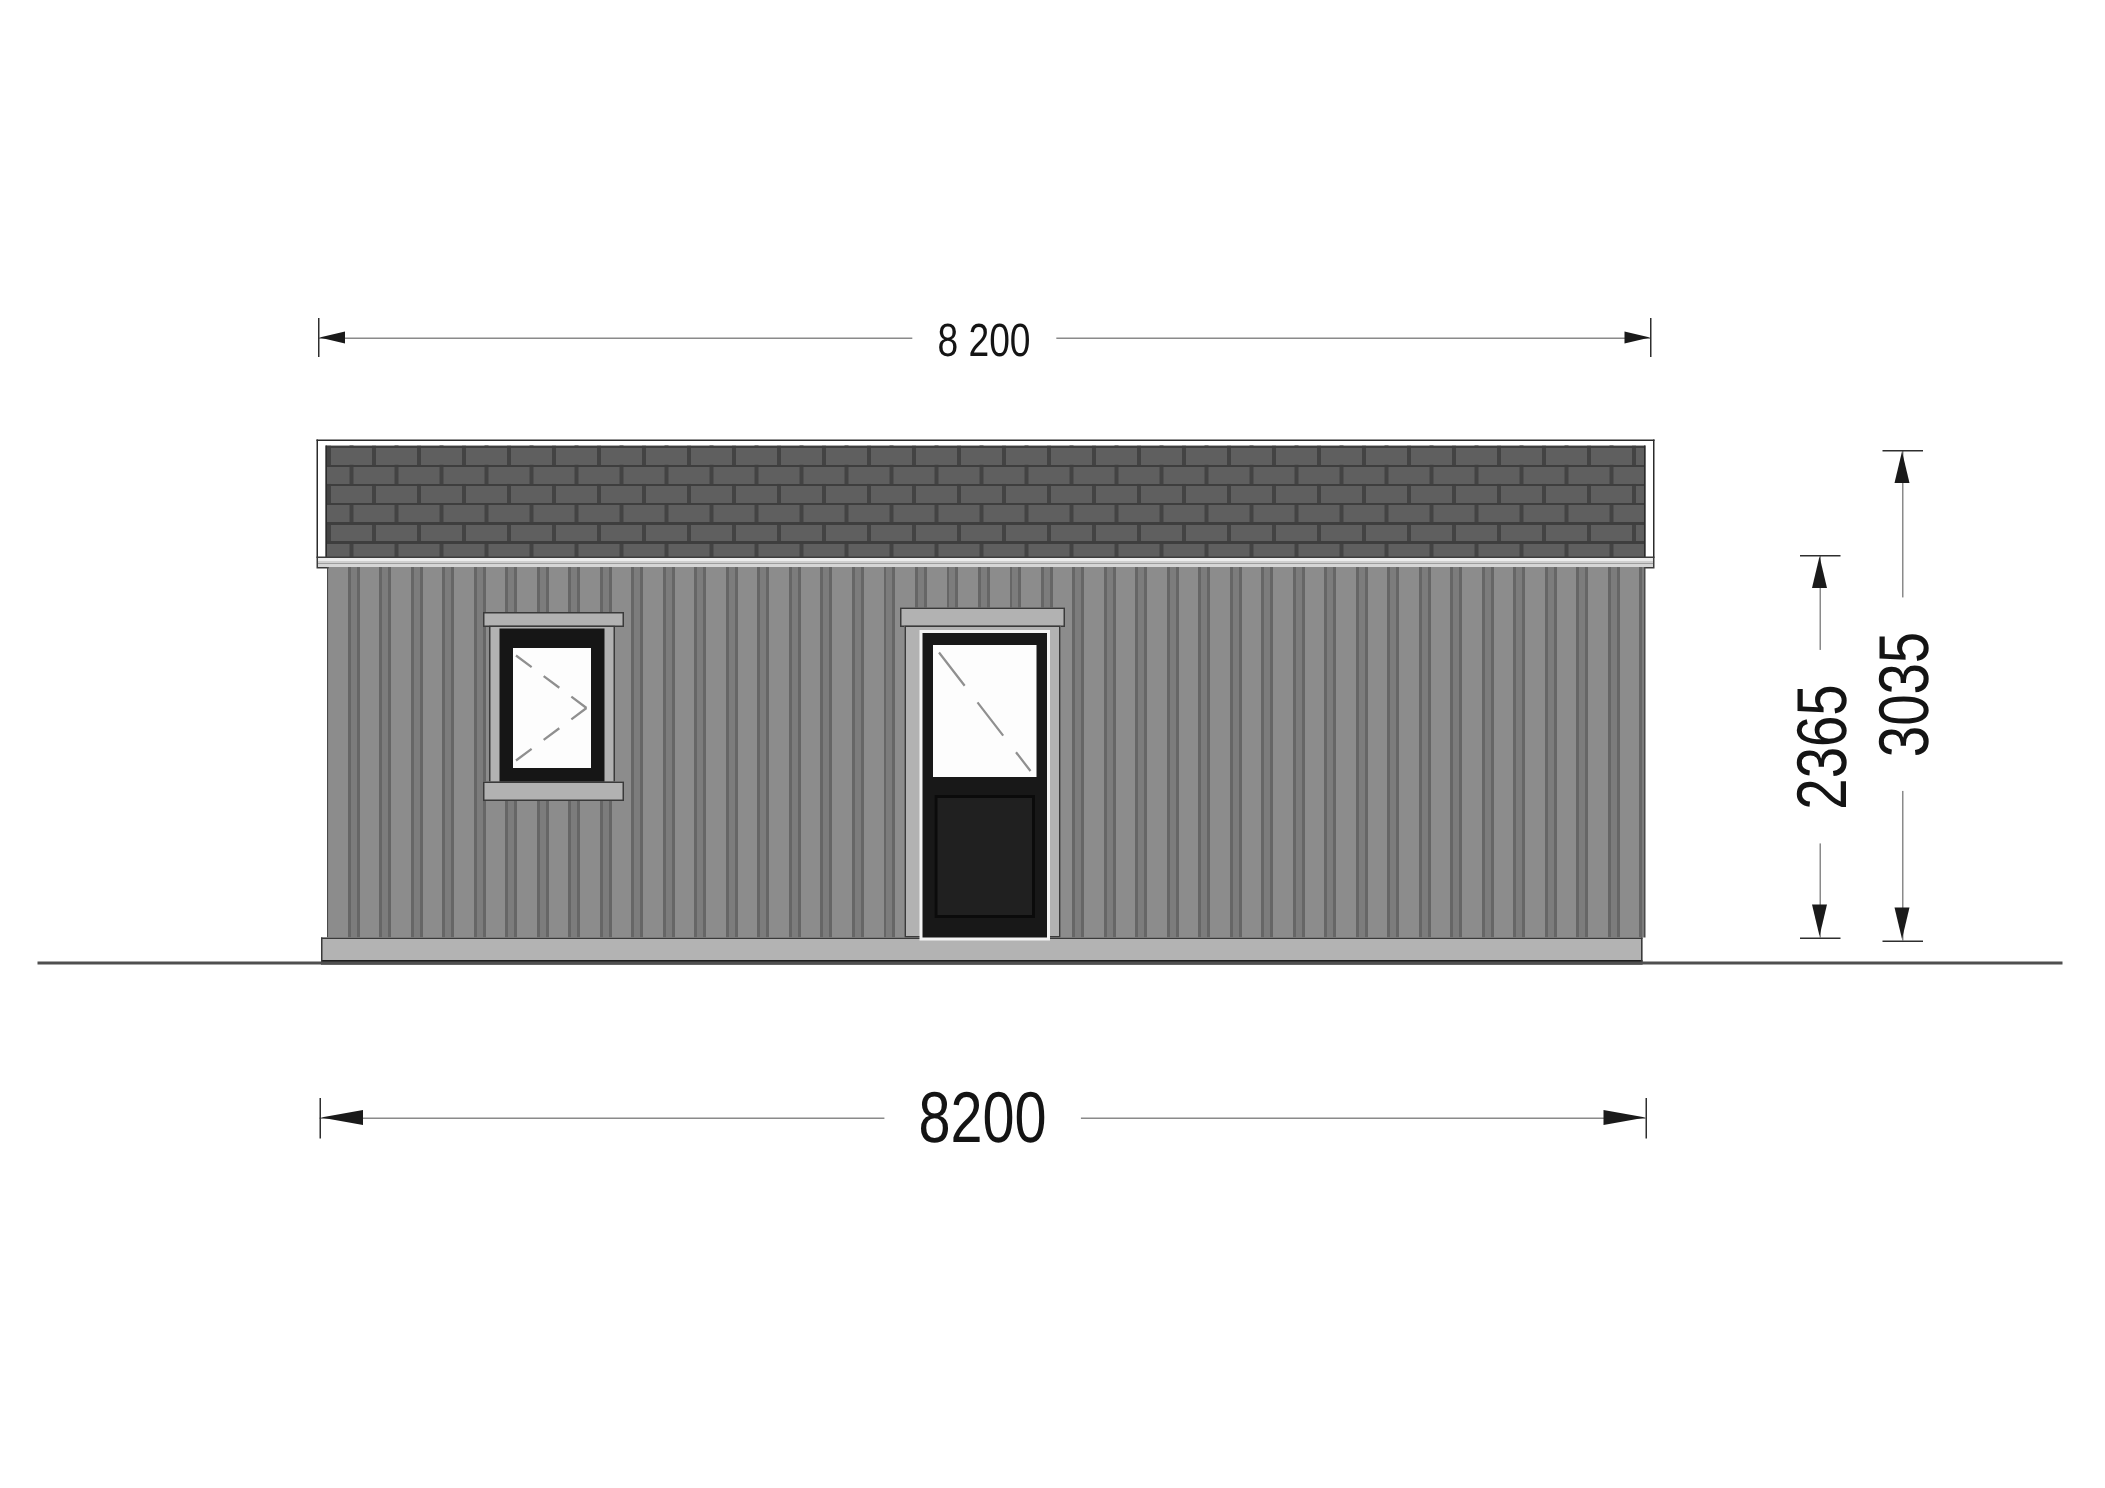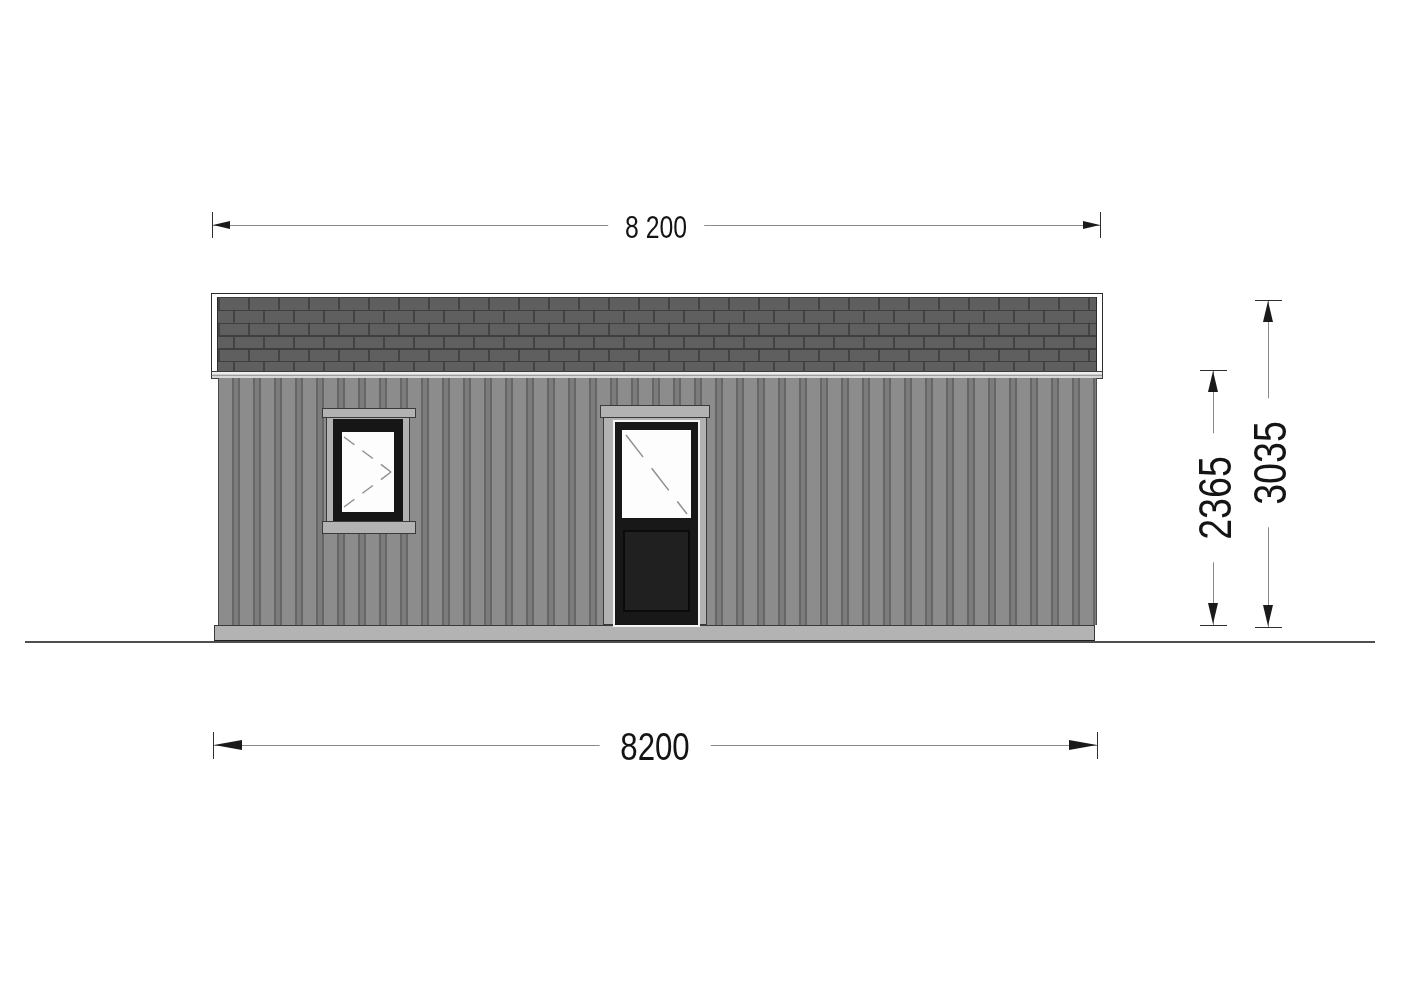--- a/index.html
+++ b/index.html
@@ -83,21 +83,21 @@
   #dimtop-arr-l{left:213px;top:221px;border-top:4px solid transparent;border-bottom:4px solid transparent;border-right:17px solid #1a1a1a;}
   #dimtop-arr-r{left:1083px;top:221px;border-top:4px solid transparent;border-bottom:4px solid transparent;border-left:17px solid #1a1a1a;}
   #dimtop-label{left:656px;top:227px;font-size:31px;padding:0 9px;}
 
   
   #dimbot-line{left:213px;top:745px;width:884px;height:1px;}
   #dimbot-tick-l{left:213px;top:732px;width:1px;height:27px;}
   #dimbot-tick-r{left:1097px;top:732px;width:1px;height:27px;}
   #dimbot-arr-l{left:214px;top:740px;border-top:5px solid transparent;border-bottom:5px solid transparent;border-right:28px solid #1a1a1a;}
   #dimbot-arr-r{left:1069px;top:740px;border-top:5px solid transparent;border-bottom:5px solid transparent;border-left:28px solid #1a1a1a;}
-  #dimbot-label{left:655px;top:746px;font-size:39px;padding:0 12px;}
+  #dimbot-label{left:655px;top:746px;font-size:48px;padding:0 12px;}
 
   
   #dimwh-line{left:1213px;top:370px;width:1px;height:255px;}
   #dimwh-tick-t{left:1200px;top:370px;width:27px;height:1px;}
   #dimwh-tick-b{left:1200px;top:625px;width:27px;height:1px;}
   #dimwh-arr-t{left:1208px;top:371px;border-left:5px solid transparent;border-right:5px solid transparent;border-bottom:21px solid #1a1a1a;}
   #dimwh-arr-b{left:1208px;top:603px;border-left:5px solid transparent;border-right:5px solid transparent;border-top:21px solid #1a1a1a;}
   #dimwh-label{left:1214px;top:498px;font-size:47px;padding:0 12px;}
 
   

